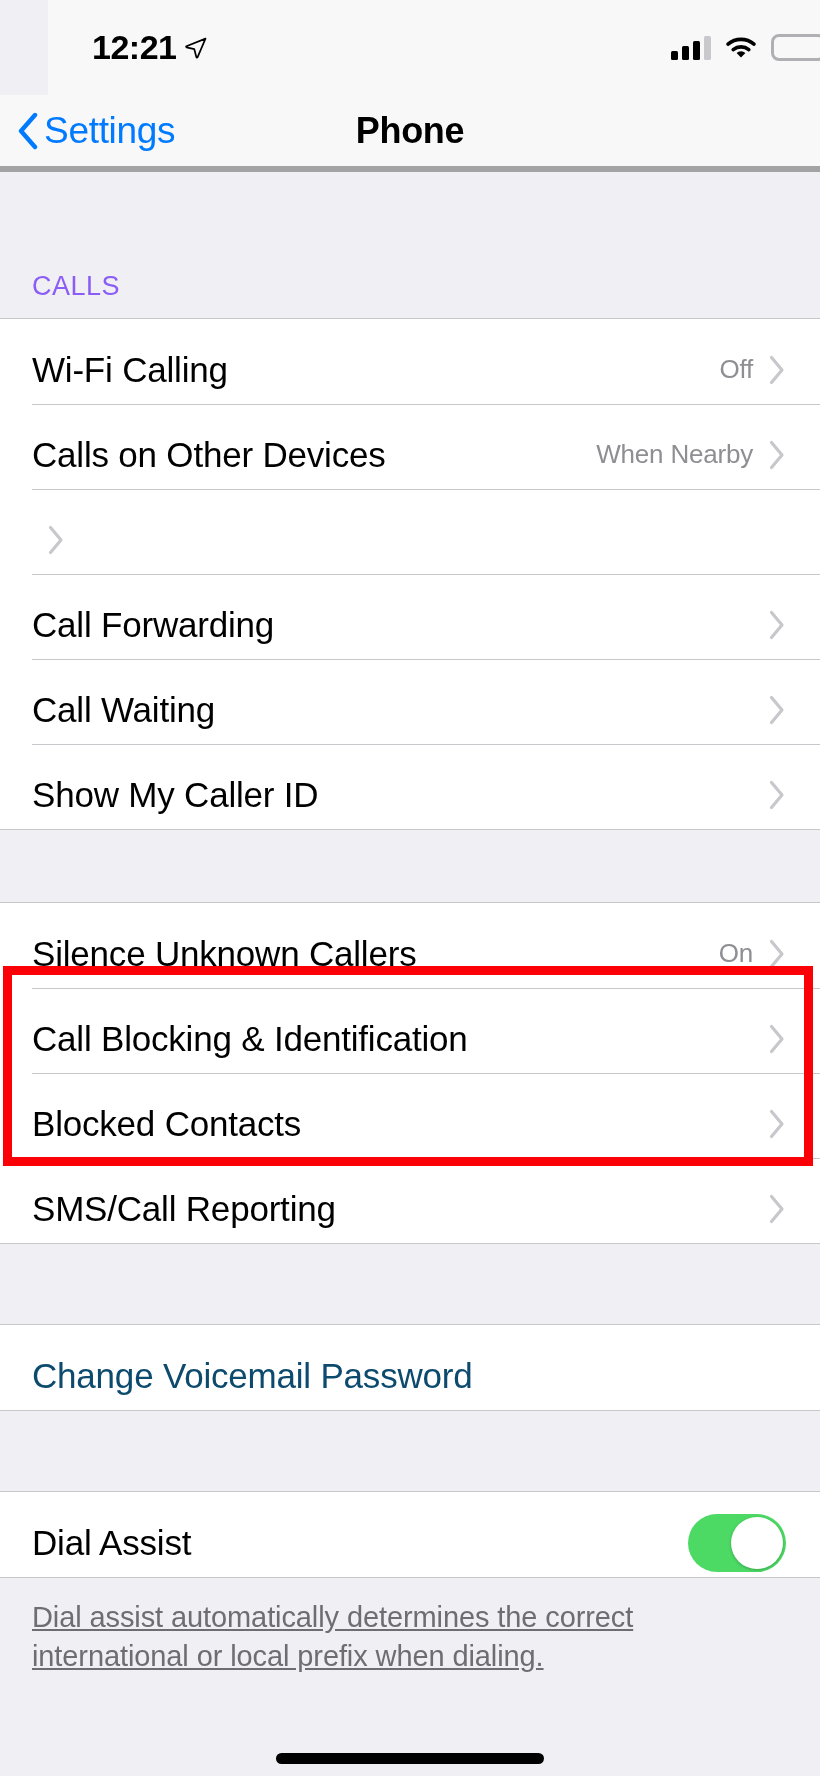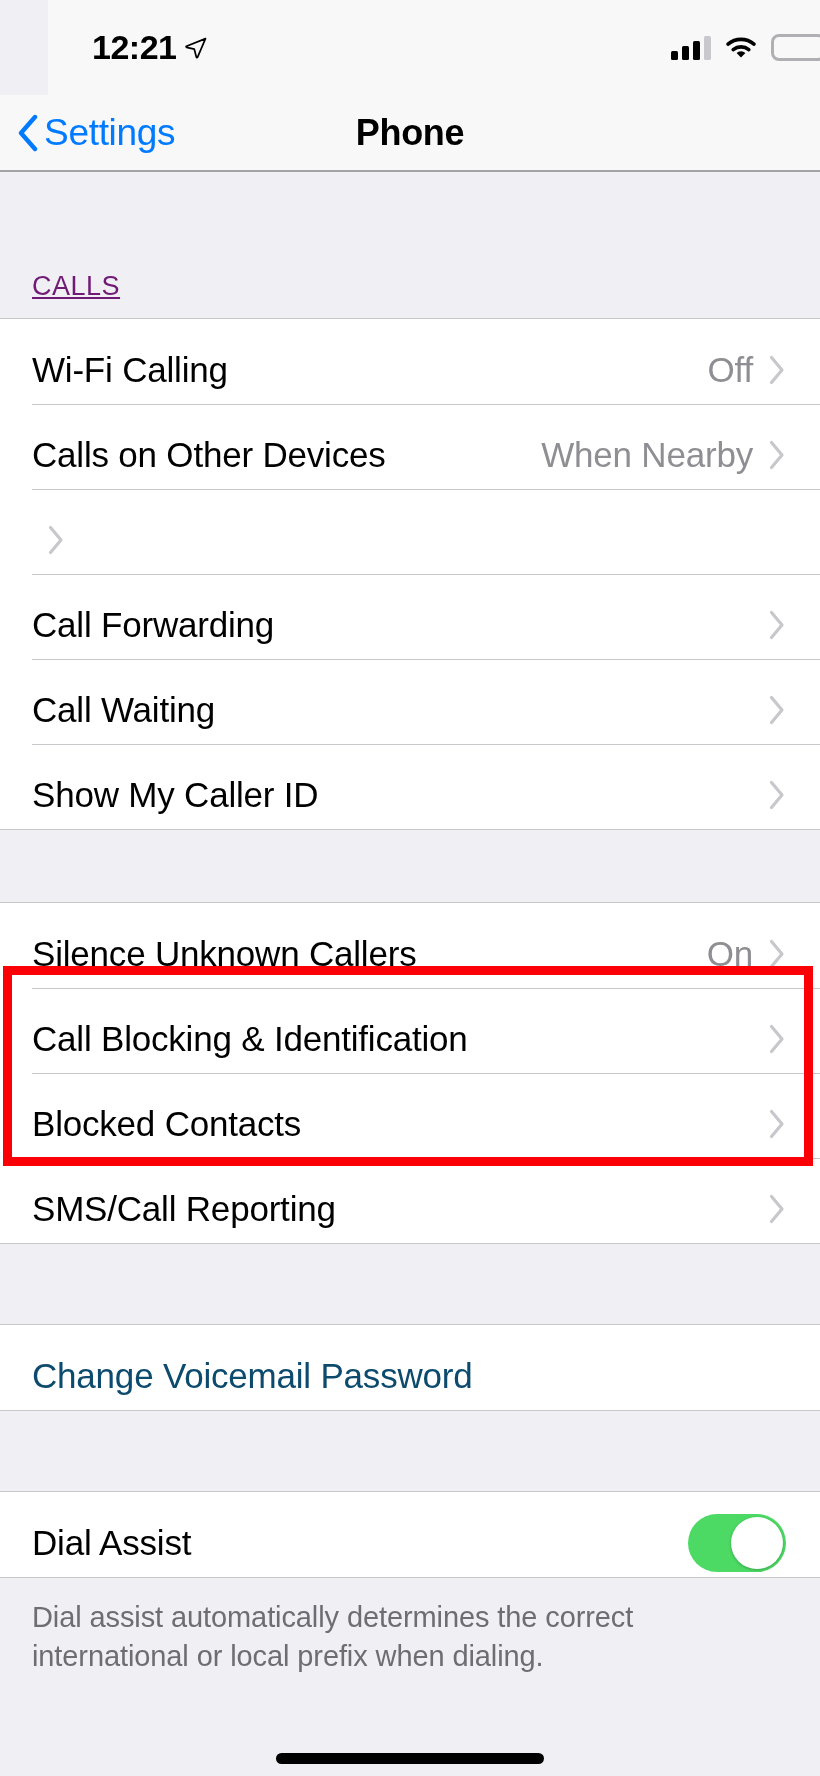--- a/index.html
+++ b/index.html
@@ -93,21 +93,21 @@
     border-radius: 0 3px 3px 0;
   }
 
   
   .nav-bar {
     position: absolute;
     top: 95px; left: 0;
     width: 820px;
     height: 77px;
     background: #f8f8f8;
-    border-bottom: 2px solid #a3a3a3;
+    border-bottom: 6px solid #a3a3a3;
   }
   .nav-back {
     position: absolute;
     left: 16px;
     top: 50%;
     transform: translateY(-50%);
     display: flex;
     align-items: center;
     gap: 6px;
     color: #007aff;
@@ -140,23 +140,22 @@
   }
 
   .section-header {
     height: 145px;
     display: flex;
     align-items: flex-end;
     padding: 0 0 16px 32px;
   }
   .section-header span {
     font-size: 27px;
-    color: #701a75;
+    color: #8b5cf6;
     letter-spacing: 0.5px;
-    text-decoration: underline;
   }
 
   .group {
     background: #ffffff;
     border-top: 1px solid #c8c7cc;
     border-bottom: 1px solid #c8c7cc;
   }
   .spacer-72 { height: 72px; }
   .spacer-80 { height: 80px; }
 
@@ -176,21 +175,21 @@
     background: #c8c7cc;
   }
   .row-label {
     font-size: 35px;
     color: #000;
     letter-spacing: -0.2px;
     flex: 1;
   }
   .row-label.link { color: #0c4a6e; }
   .row-value {
-    font-size: 35px;
+    font-size: 26px;
     color: #8e8e93;
     margin-right: 16px;
     letter-spacing: -0.2px;
   }
   .chev-right { display: block; width: 17px; height: 30px; flex: none; }
 
   
   .toggle {
     width: 98px;
     height: 58px;
@@ -209,20 +208,21 @@
     background: #fff;
     box-shadow: 0 1px 3px rgba(0,0,0,0.25);
   }
 
   .footer-note {
     padding: 20px 40px 0 32px;
     font-size: 29px;
     line-height: 1.34;
     color: #6d6d72;
     letter-spacing: -0.1px;
+    text-decoration: underline;
   }
 
   
   .highlight-box {
     position: absolute;
     left: 3px;
     top: 966px;
     width: 810px;
     height: 200px;
     border: 9px solid #fb0007;

